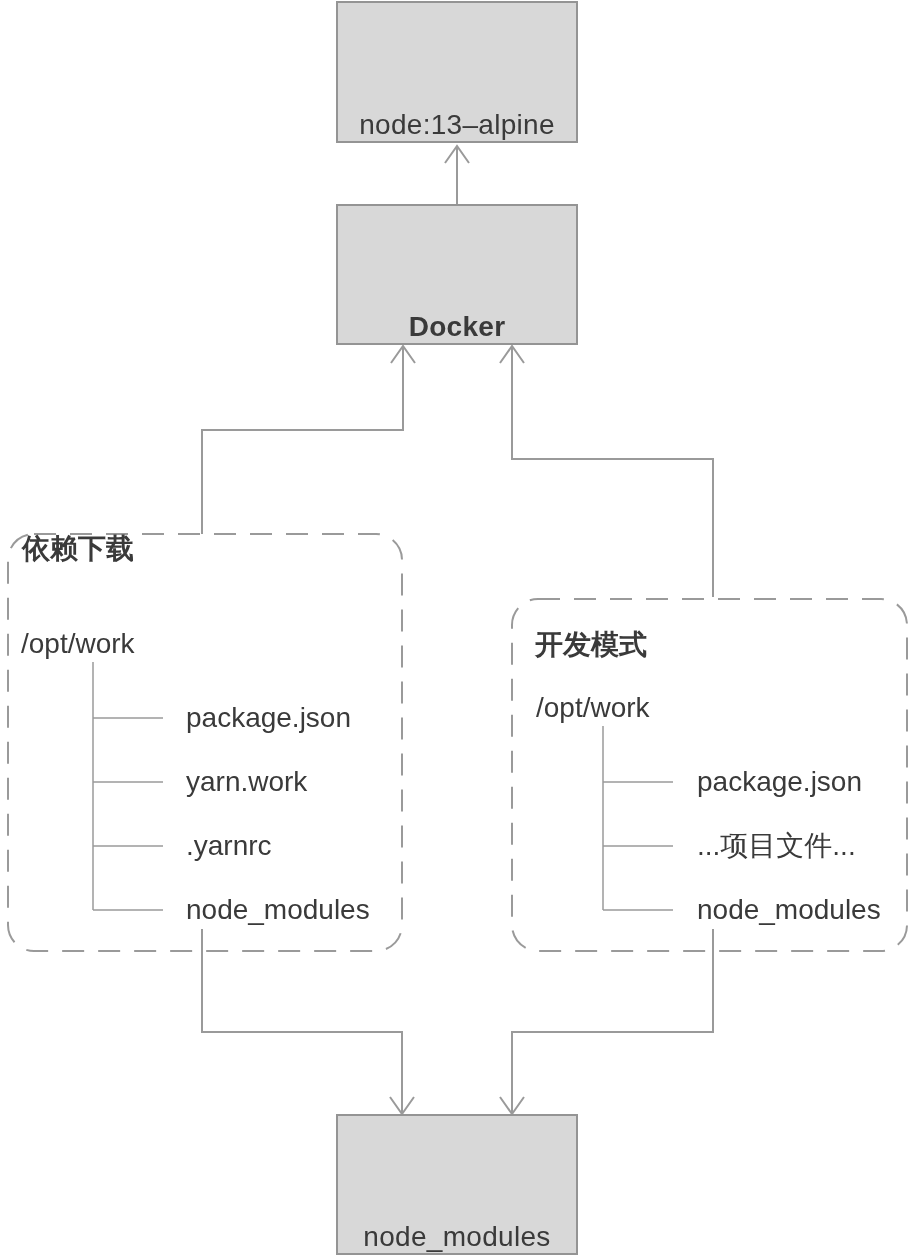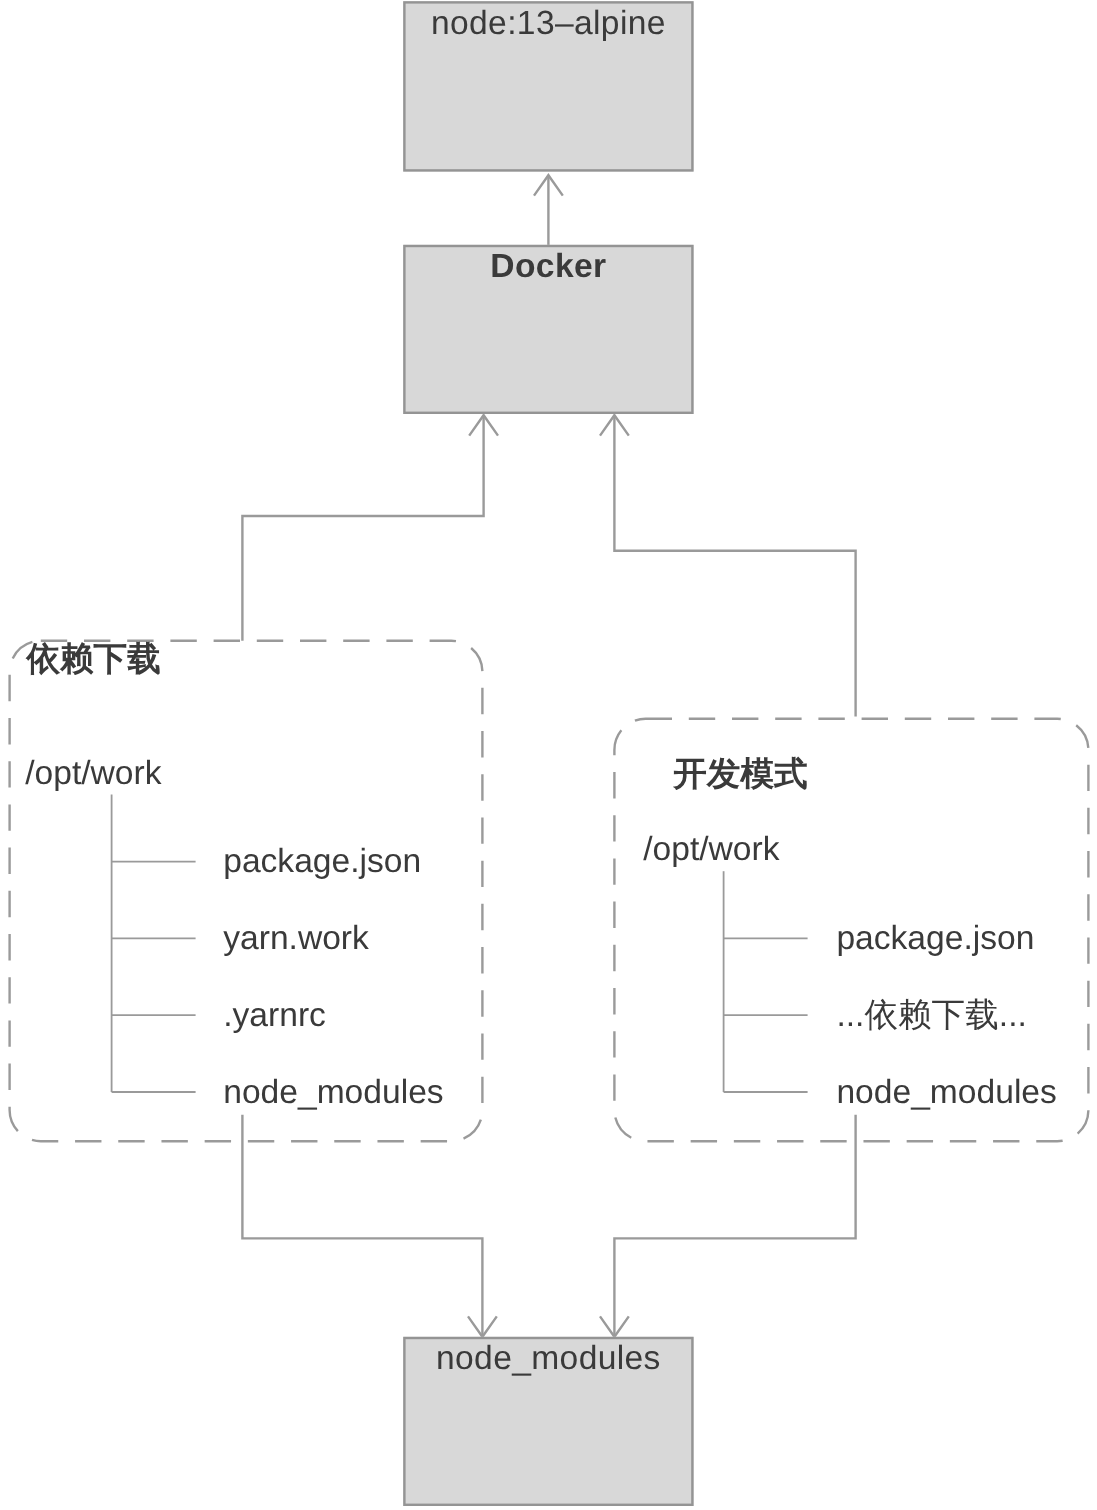--- a/index.html
+++ b/index.html
@@ -16,21 +16,21 @@
     position: absolute;
     left: 0; top: 0;
     width: 914px; height: 1258px;
   }
   .node-box {
     position: absolute;
     background: #d8d8d8;
     border: 2px solid #949494;
     box-sizing: border-box;
     display: flex;
-    align-items: flex-start;
+    align-items: flex-end;
     justify-content: center;
     font-size: 28px;
     color: #3a3a3a;
     letter-spacing: 0.3px;
   }
   .box-top    { left: 336px; top: 1px;    width: 242px; height: 142px; }
   .box-docker { left: 336px; top: 204px;  width: 242px; height: 141px; font-weight: bold; }
   .box-bottom { left: 336px; top: 1114px; width: 242px; height: 141px; }
   .label {
     position: absolute;
@@ -41,21 +41,21 @@
   }
   .panel-title { font-weight: 600; }
   
   .lp-title { left: 22px;  top: 532px; }
   .lp-root  { left: 21px;  top: 627px; }
   .lp-f0    { left: 186px; top: 701px; }
   .lp-f1    { left: 186px; top: 765px; }
   .lp-f2    { left: 186px; top: 829px; }
   .lp-f3    { left: 186px; top: 893px; }
   
-  .rp-title { left: 561px; top: 628px; }
+  .rp-title { left: 535px; top: 628px; }
   .rp-root  { left: 536px; top: 691px; }
   .rp-f0    { left: 697px; top: 765px; }
   .rp-f1    { left: 697px; top: 829px; }
   .rp-f2    { left: 697px; top: 893px; }
 </style>
 </head>
 <body>
 
 <div class="canvas">
 
@@ -124,16 +124,16 @@
   <div class="label panel-title lp-title">依赖下载</div>
   <div class="label lp-root">/opt/work</div>
   <div class="label lp-f0">package.json</div>
   <div class="label lp-f1">yarn.work</div>
   <div class="label lp-f2">.yarnrc</div>
   <div class="label lp-f3">node_modules</div>
 
   <div class="label panel-title rp-title">开发模式</div>
   <div class="label rp-root">/opt/work</div>
   <div class="label rp-f0">package.json</div>
-  <div class="label rp-f1">...依赖下载...</div>
+  <div class="label rp-f1">...项目文件...</div>
   <div class="label rp-f2">node_modules</div>
 
 </div>
 
 </body></html>

